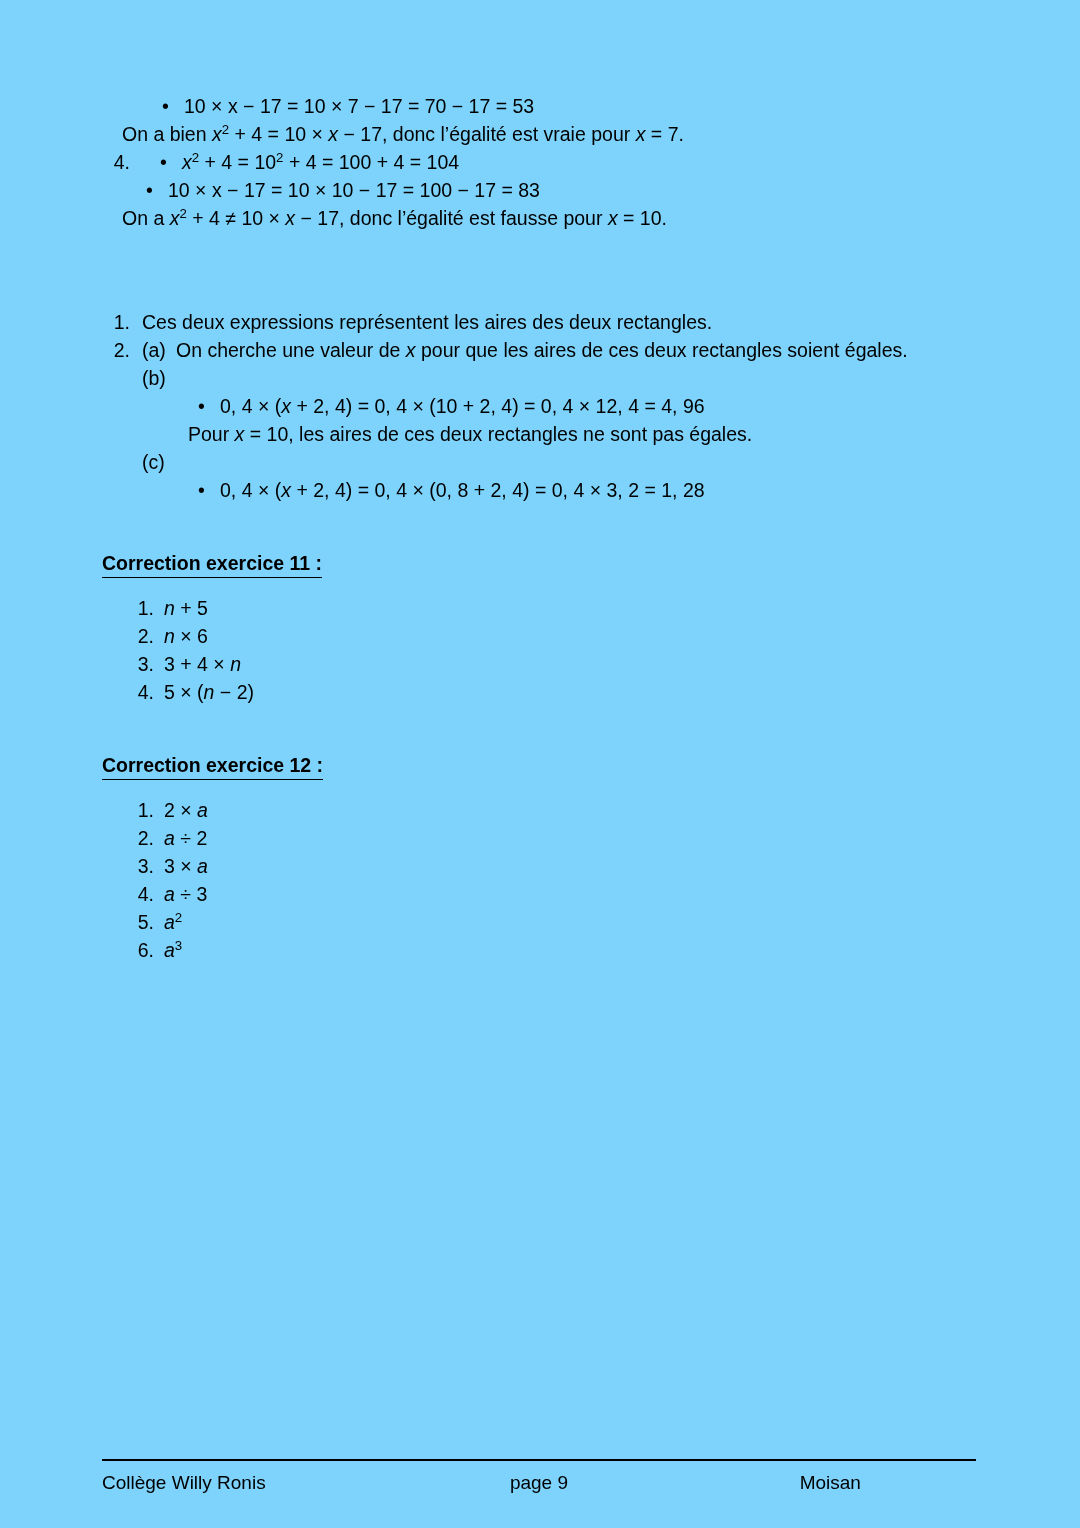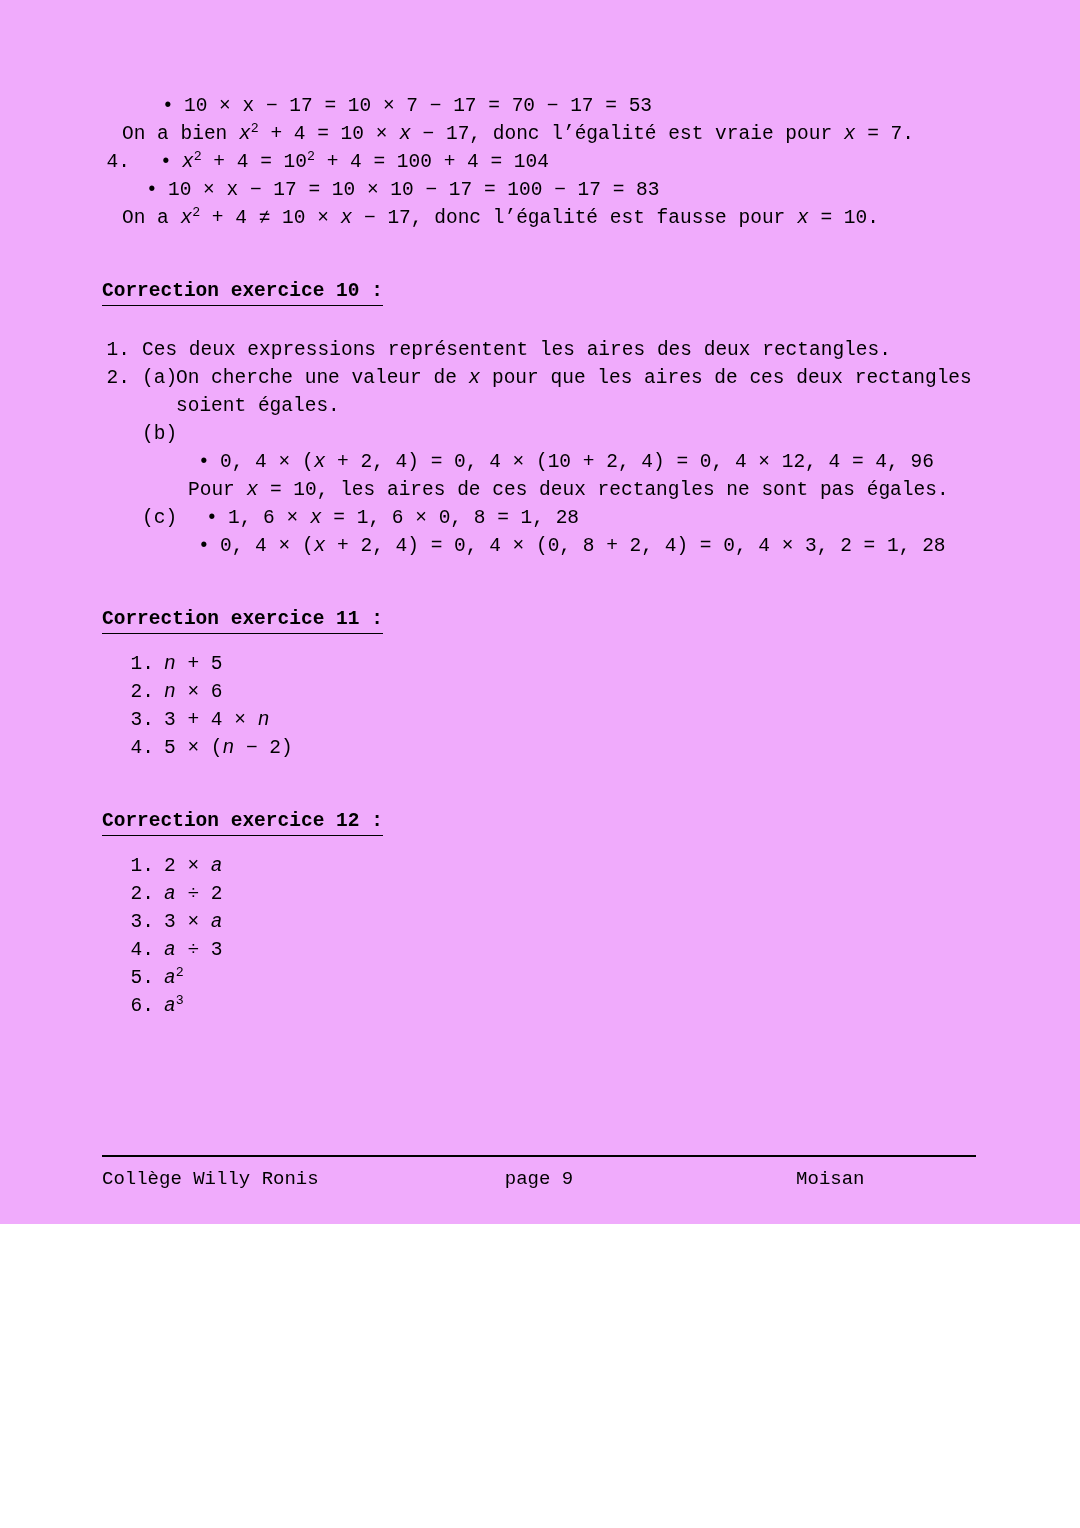--- a/index.html
+++ b/index.html
@@ -4,23 +4,23 @@
 <title>Correction exercices</title>
 <style>
   html, body {
     margin: 0;
     padding: 0;
     background: #ffffff;
   }
   .page {
     position: relative;
     width: 1080px;
-    height: 1224px;
-    background: #f0abfc;
-    font-family: Liberation Mono, monospace;
+    height: 1528px;
+    background: #7dd3fc;
+    font-family: Liberation Sans, sans-serif;
     color: #000000;
     overflow: hidden;
   }
   .content {
     position: absolute;
     left: 102px;
     top: 92px;
     width: 876px;
   }
 
@@ -156,23 +156,20 @@
 
       <div class="line ind-onabien">
         <span>On a </span><span class="mi">x</span><span class="supn">2</span><span> + 4 ≠ 10 × <span class="mi">x</span> − 17</span><span>, donc l’égalité est fausse pour <span class="mi">x</span> = 10.</span>
       </div>
 
     </div>
 
     <div class="sp-large"></div>
 
     <div>
-      <div class="heading-wrap">
-        <span class="heading">Correction exercice 10 :</span>
-      </div>
 
       <div class="sp-med"></div>
 
       <div class="row">
         <span class="num">1.</span>
         <span class="gap-sm"></span>
         <span class="body-txt">Ces deux expressions représentent les aires des deux rectangles.</span>
       </div>
 
       <div class="row">
@@ -195,23 +192,20 @@
 
       <div class="line ind-pour">
         Pour <span class="mi">x</span> = 10, les aires de ces deux rectangles ne sont pas égales.
       </div>
 
       <div class="row">
         <span class="num"></span>
         <span class="gap-sm"></span>
         <span class="alpha">(c)</span>
         <span class="gap-md"></span>
-        <span class="body-txt">
-          <span class="bul">•</span><span>1, 6 × <span class="mi">x</span> = 1, 6 × 0, 8 = 1, 28</span>
-        </span>
       </div>
 
       <div class="line nest2">
         <span class="bul">•</span><span>0, 4 × (<span class="mi">x</span> + 2, 4) = 0, 4 × (0, 8 + 2, 4) = 0, 4 × 3, 2 = 1, 28</span>
       </div>
 
     </div>
 
     <div class="sp-large"></div>
 

